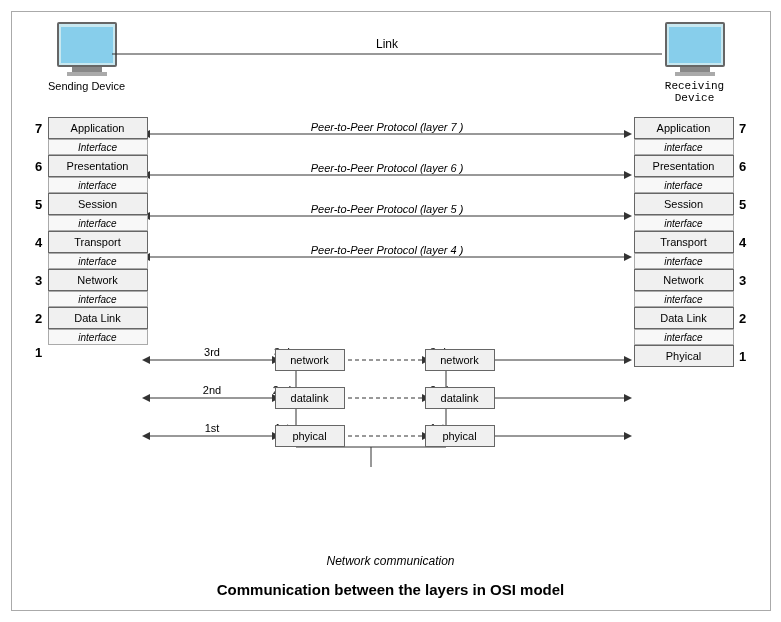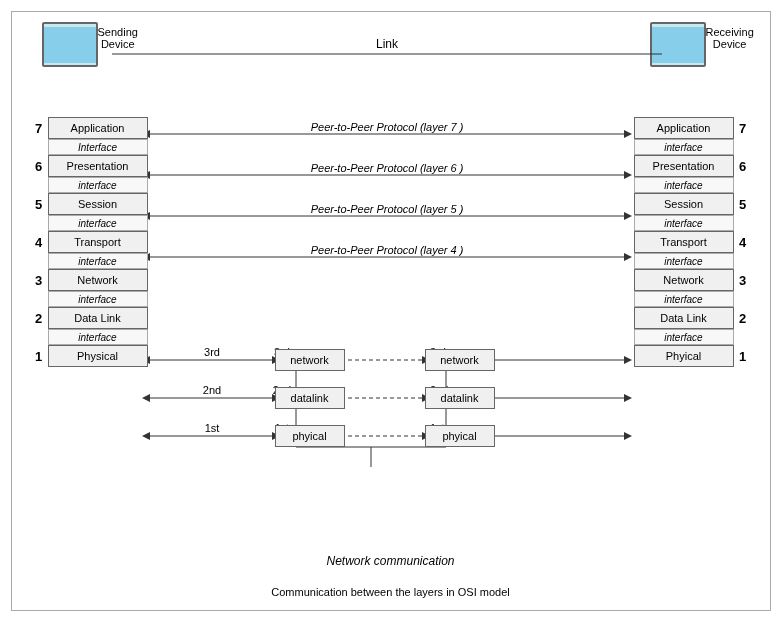--- a/index.html
+++ b/index.html
@@ -19,25 +19,26 @@
       border: 1px solid #aaa;
       background: #fff;
       position: relative;
       padding: 10px;
     }
     
     .computer {
       position: absolute;
       top: 10px;
       display: flex;
-      flex-direction: row;
+      flex-direction: column;
+      align-items: center;
       width: 90px;
     }
     .computer-left { left: 30px; }
-    .computer-right { right: 30px; }
+    .computer-right { right: 30px; font-family: Liberation Mono, monospace; }
     .monitor {
       width: 60px;
       height: 45px;
       background: #c8e8f0;
       border: 2px solid #666;
       border-radius: 2px;
       position: relative;
     }
     .monitor-screen {
       width: 52px;
@@ -208,21 +209,20 @@
     <div style="display:flex;align-items:center;">
       <span style="font-size:13px;font-weight:bold;width:18px;text-align:center;">2</span>
       <div style="border:1px solid #666;background:#f0f0f0;width:100px;height:22px;display:flex;align-items:center;justify-content:center;font-size:11px;">Data Link</div>
     </div>
     <div style="margin-left:18px;">
         <div style="border:1px solid #aaa;background:#f8f8f8;width:100px;height:16px;display:flex;align-items:center;justify-content:center;font-size:10px;font-style:italic;">interface</div>
       </div>
 
     <div style="display:flex;align-items:center;">
       <span style="font-size:13px;font-weight:bold;width:18px;text-align:center;">1</span>
-      <div style="border:1px solid #666;background:#f0f0f0;width:100px;height:22px;display:flex;align-items:center;justify-content:center;font-size:11px;">Physical</div>
     </div>
   </div>
 
   <div style="position:absolute;right:18px;top:105px;">
 
     <div style="display:flex;align-items:center;margin-bottom:0;">
       <div style="border:1px solid #666;background:#f0f0f0;width:100px;height:22px;display:flex;align-items:center;justify-content:center;font-size:11px;">Application</div>
       <span style="font-size:13px;font-weight:bold;width:18px;text-align:center;">7</span>
     </div>
     <div style="margin-right:18px;">
@@ -278,15 +278,15 @@
   <div style="position:absolute;left:263px;top:337px;border:1px solid #666;background:#f0f0f0;width:70px;height:22px;display:flex;align-items:center;justify-content:center;font-size:11px;">network</div>
   <div style="position:absolute;left:413px;top:337px;border:1px solid #666;background:#f0f0f0;width:70px;height:22px;display:flex;align-items:center;justify-content:center;font-size:11px;">network</div>
 
   <div style="position:absolute;left:263px;top:375px;border:1px solid #666;background:#f0f0f0;width:70px;height:22px;display:flex;align-items:center;justify-content:center;font-size:11px;">datalink</div>
   <div style="position:absolute;left:413px;top:375px;border:1px solid #666;background:#f0f0f0;width:70px;height:22px;display:flex;align-items:center;justify-content:center;font-size:11px;">datalink</div>
 
   <div style="position:absolute;left:263px;top:413px;border:1px solid #666;background:#f0f0f0;width:70px;height:22px;display:flex;align-items:center;justify-content:center;font-size:11px;">phyical</div>
   <div style="position:absolute;left:413px;top:413px;border:1px solid #666;background:#f0f0f0;width:70px;height:22px;display:flex;align-items:center;justify-content:center;font-size:11px;">phyical</div>
 
   <div style="position:absolute;bottom:42px;left:50%;transform:translateX(-50%);font-size:12px;font-style:italic;white-space:nowrap;">Network communication</div>
-  <div style="position:absolute;bottom:12px;left:50%;transform:translateX(-50%);font-size:11px;font-weight:normal;white-space:nowrap;">Communication between the layers in OSI model</div>
+  <div style="position:absolute;bottom:12px;left:50%;transform:translateX(-50%);font-size:15px;font-weight:bold;white-space:nowrap;">Communication between the layers in OSI model</div>
 
 </div>
 
 </body></html>

